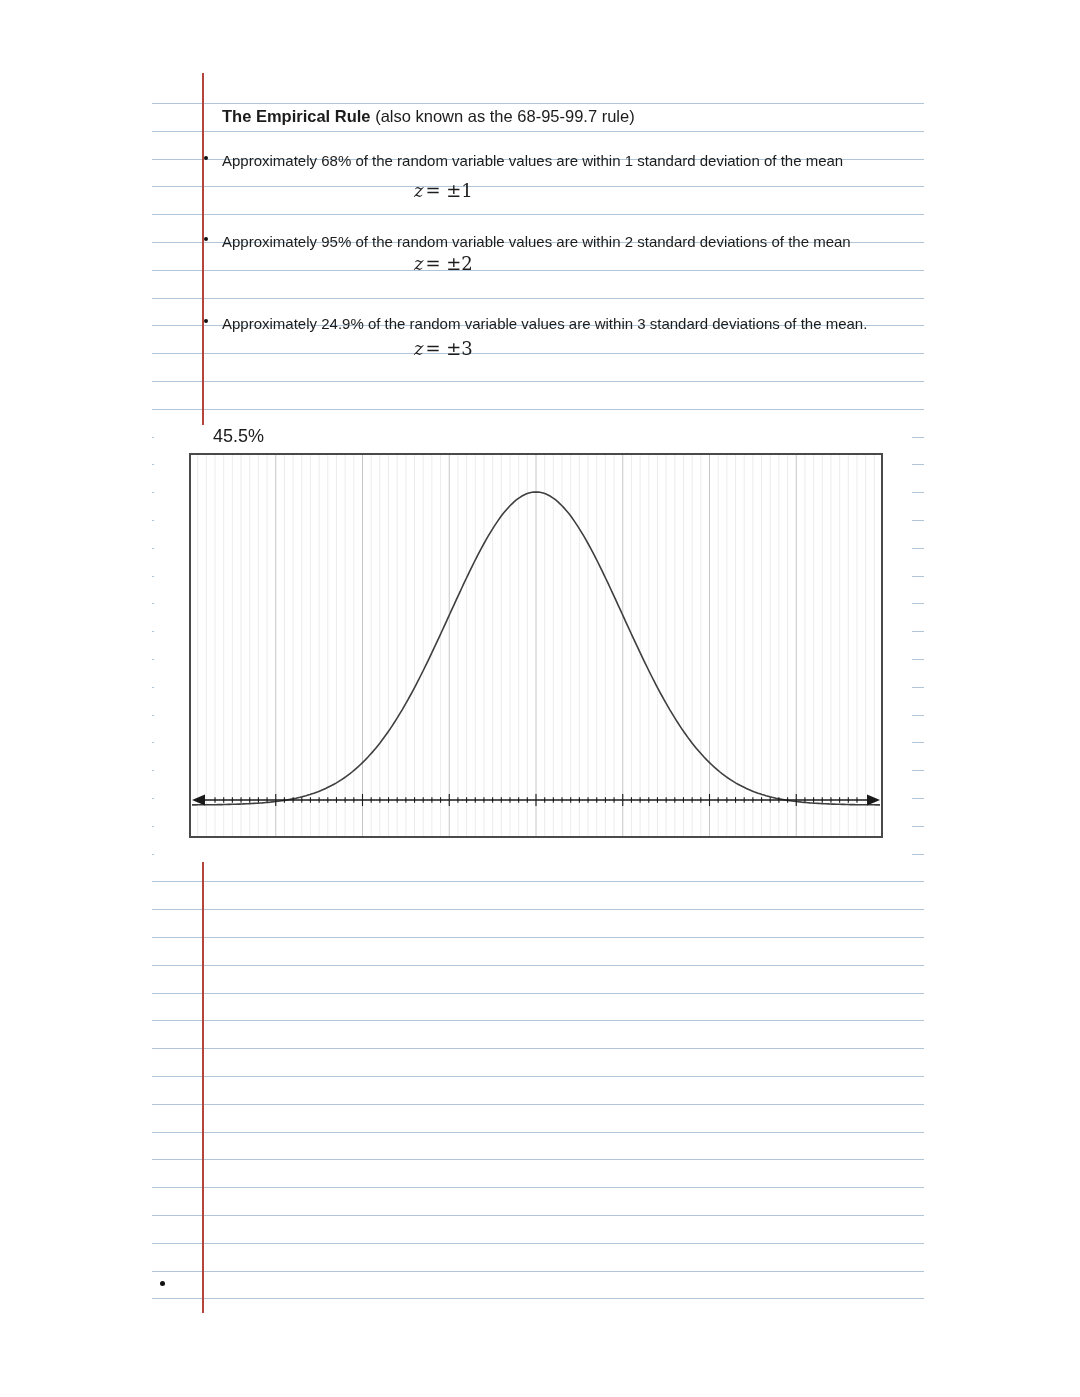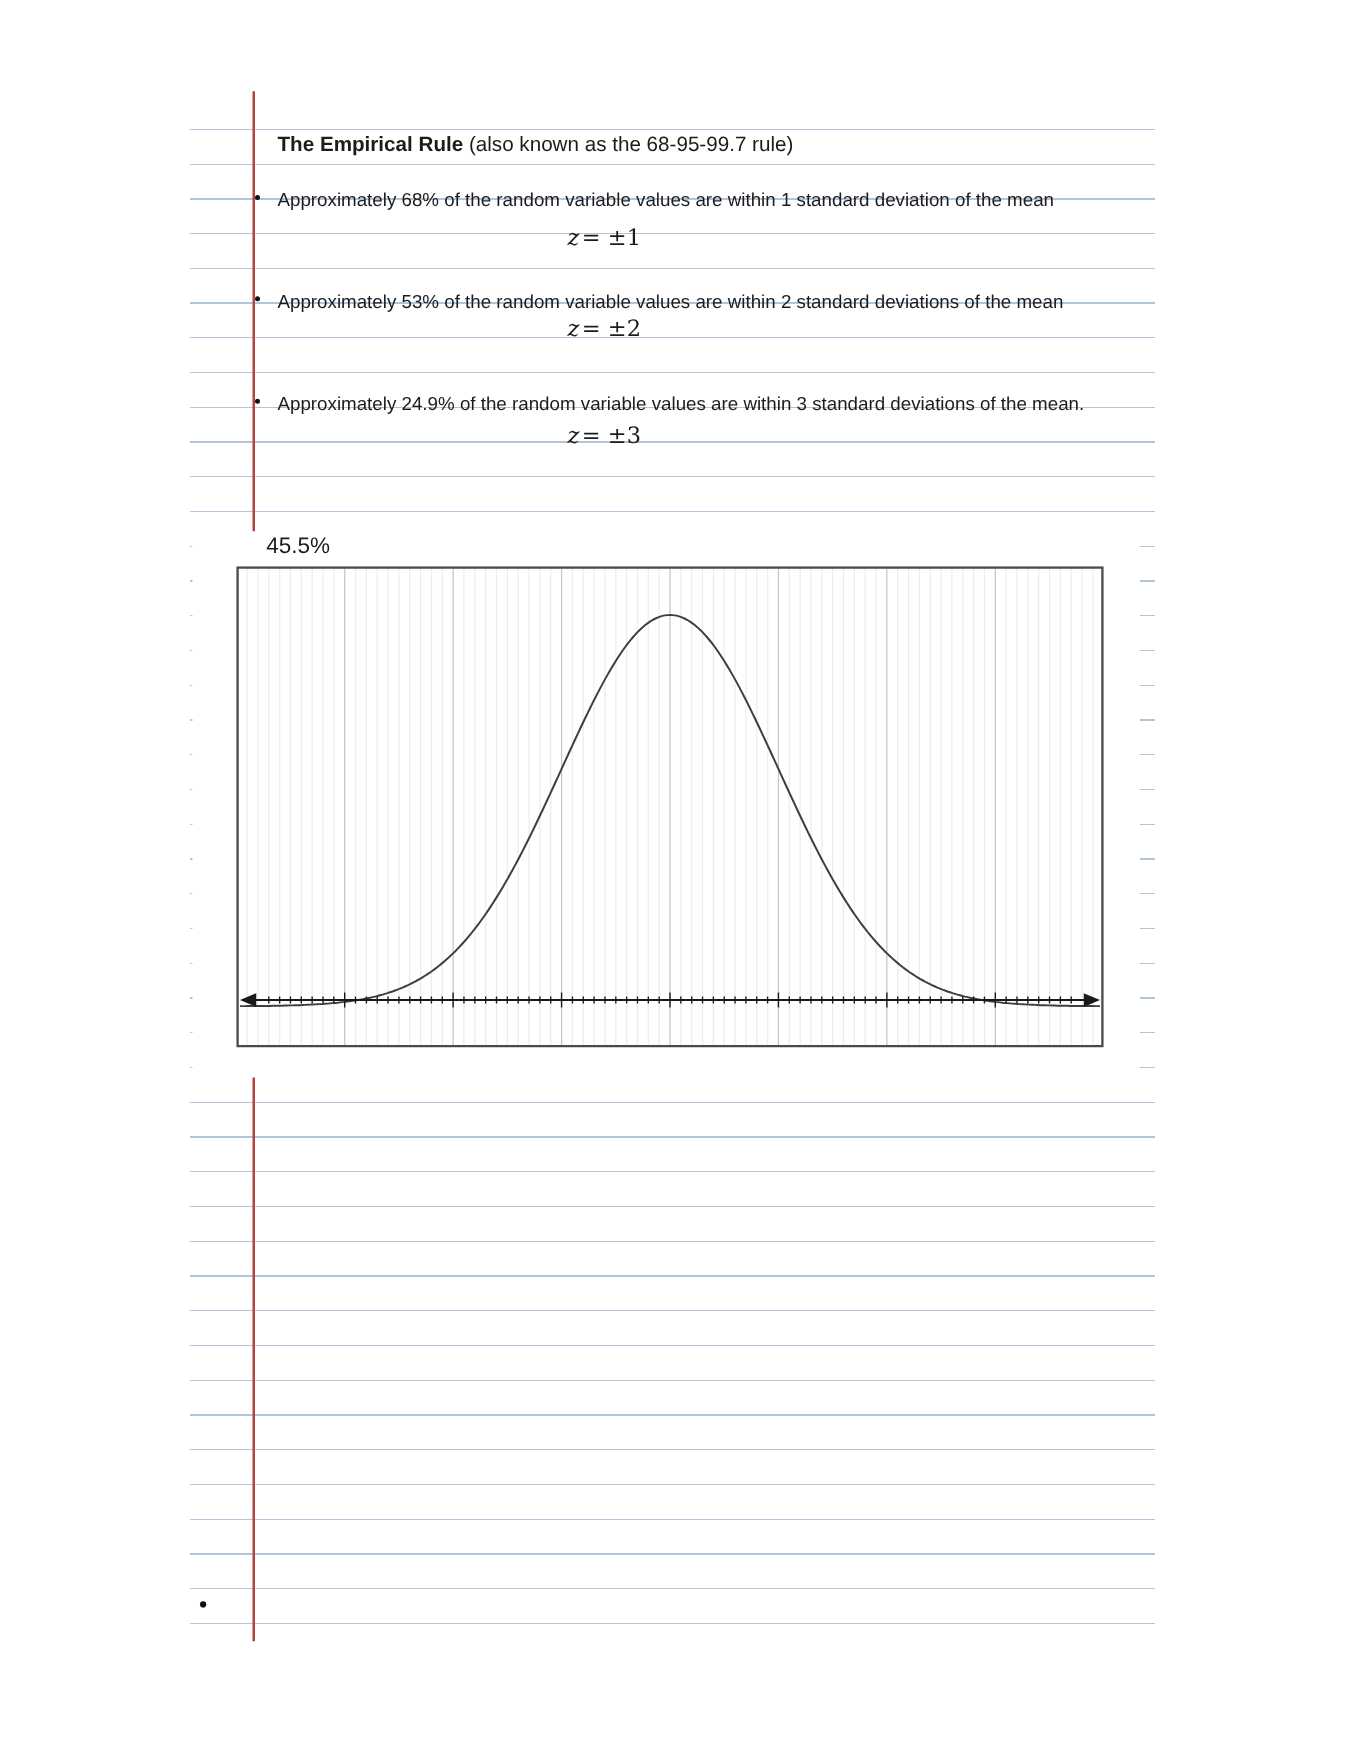--- a/index.html
+++ b/index.html
@@ -40,21 +40,21 @@
     position:absolute;left:222px;
     font-size:15px;line-height:20px;white-space:nowrap;text-align:center;
   }
   .bullet-dot{
     position:absolute;left:204px;width:4px;height:4px;
     background:#111;border-radius:50%;
   }
   .formula{
     position:absolute;left:414px;
     font-family:"DejaVu Serif", serif;
-    font-size:18px;line-height:22px;white-space:nowrap;margin-left:40px;
+    font-size:18px;line-height:22px;white-space:nowrap;
   }
   .formula i{font-style:italic;margin-right:2px;}
   .figure-label{
     position:absolute;left:213px;top:425px;
     font-size:18px;line-height:22px;
   }
   .figure{
     position:absolute;left:189px;top:453px;width:694px;height:385px;
   }
   .figure svg{display:block;}
@@ -74,21 +74,21 @@
   <div class="margin-line margin-upper"></div>
   <div class="margin-line margin-lower"></div>
 
   <div class="page-title"><b>The Empirical Rule</b><span> (also known as the 68-95-99.7 rule)</span></div>
 
   <div class="bullet-dot" style="top:156px;"></div>
   <div class="bullet-text" style="top:151px;">Approximately 68% of the random variable values are within 1 standard deviation of the mean</div>
   <div class="formula" style="top:180px;"><i>z</i><span>= ±1</span></div>
 
   <div class="bullet-dot" style="top:237px;"></div>
-  <div class="bullet-text" style="top:232px;">Approximately 53% of the random variable values are within 2 standard deviations of the mean</div>
+  <div class="bullet-text" style="top:232px;">Approximately 95% of the random variable values are within 2 standard deviations of the mean</div>
   <div class="formula" style="top:253px;"><i>z</i><span>= ±2</span></div>
 
   <div class="bullet-dot" style="top:319px;"></div>
   <div class="bullet-text" style="top:314px;">Approximately 24.9% of the random variable values are within 3 standard deviations of the mean.</div>
   <div class="formula" style="top:338px;"><i>z</i><span>= ±3</span></div>
 
   <div class="figure-label">45.5%</div>
 
   <div class="figure">
     <svg id="curve-svg" width="694" height="385" viewBox="0 0 694 385">

